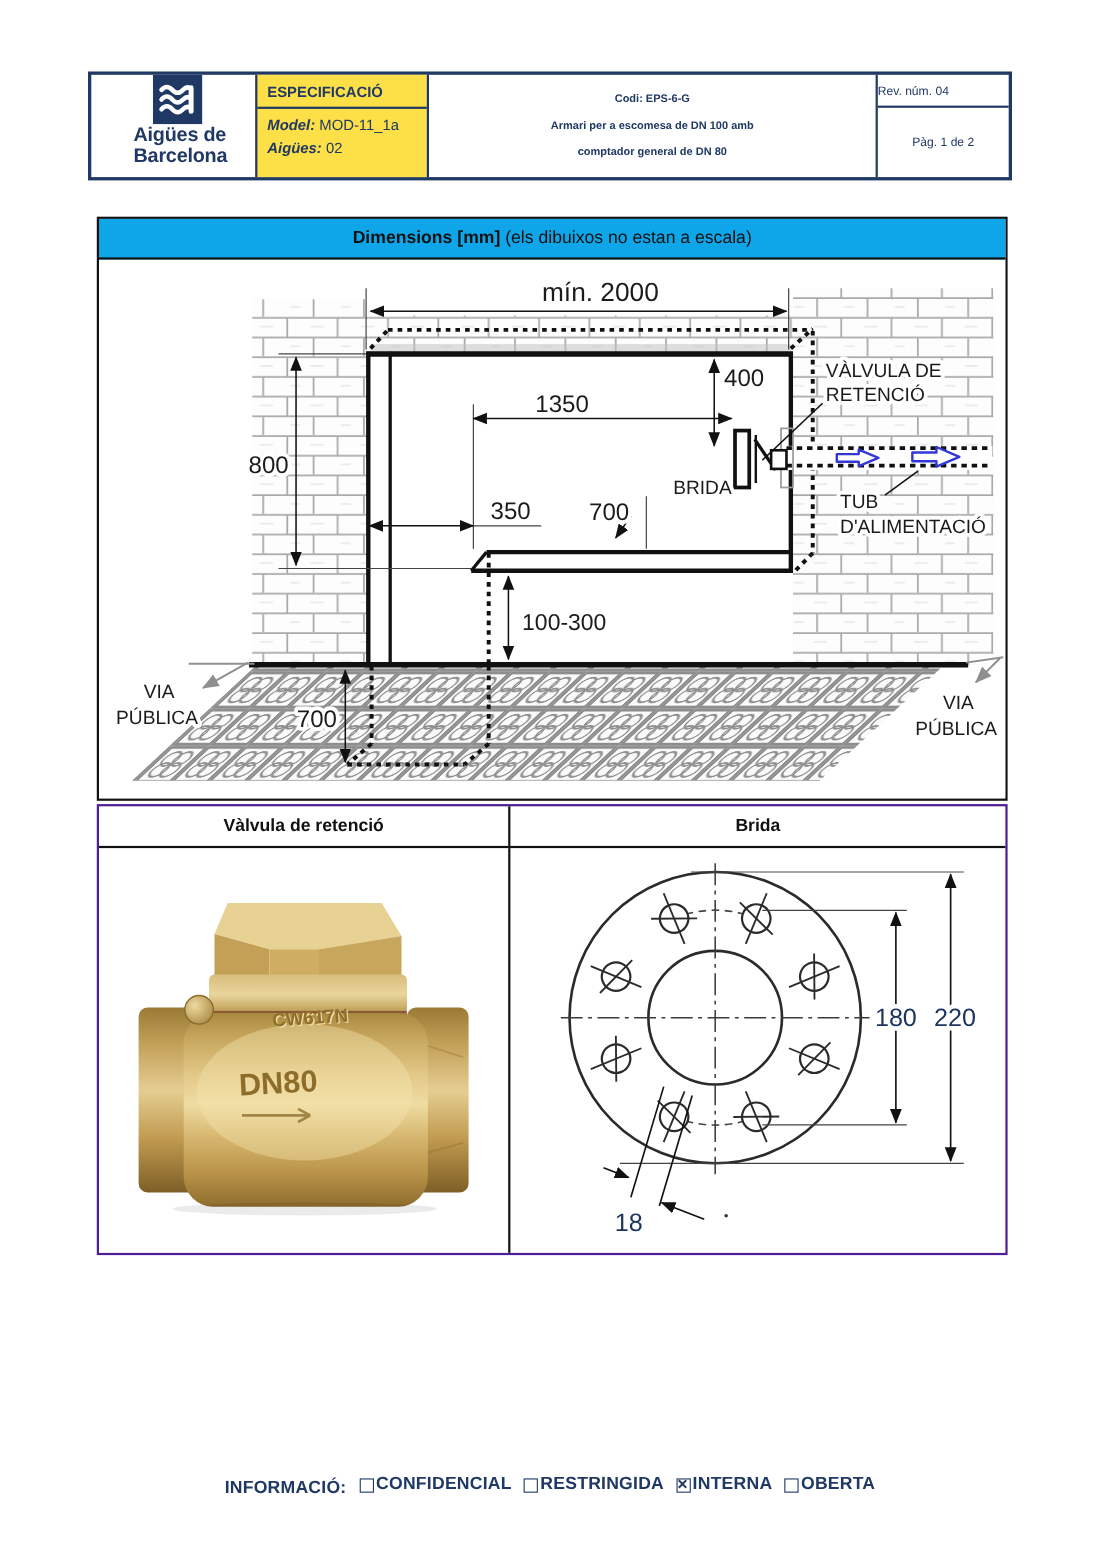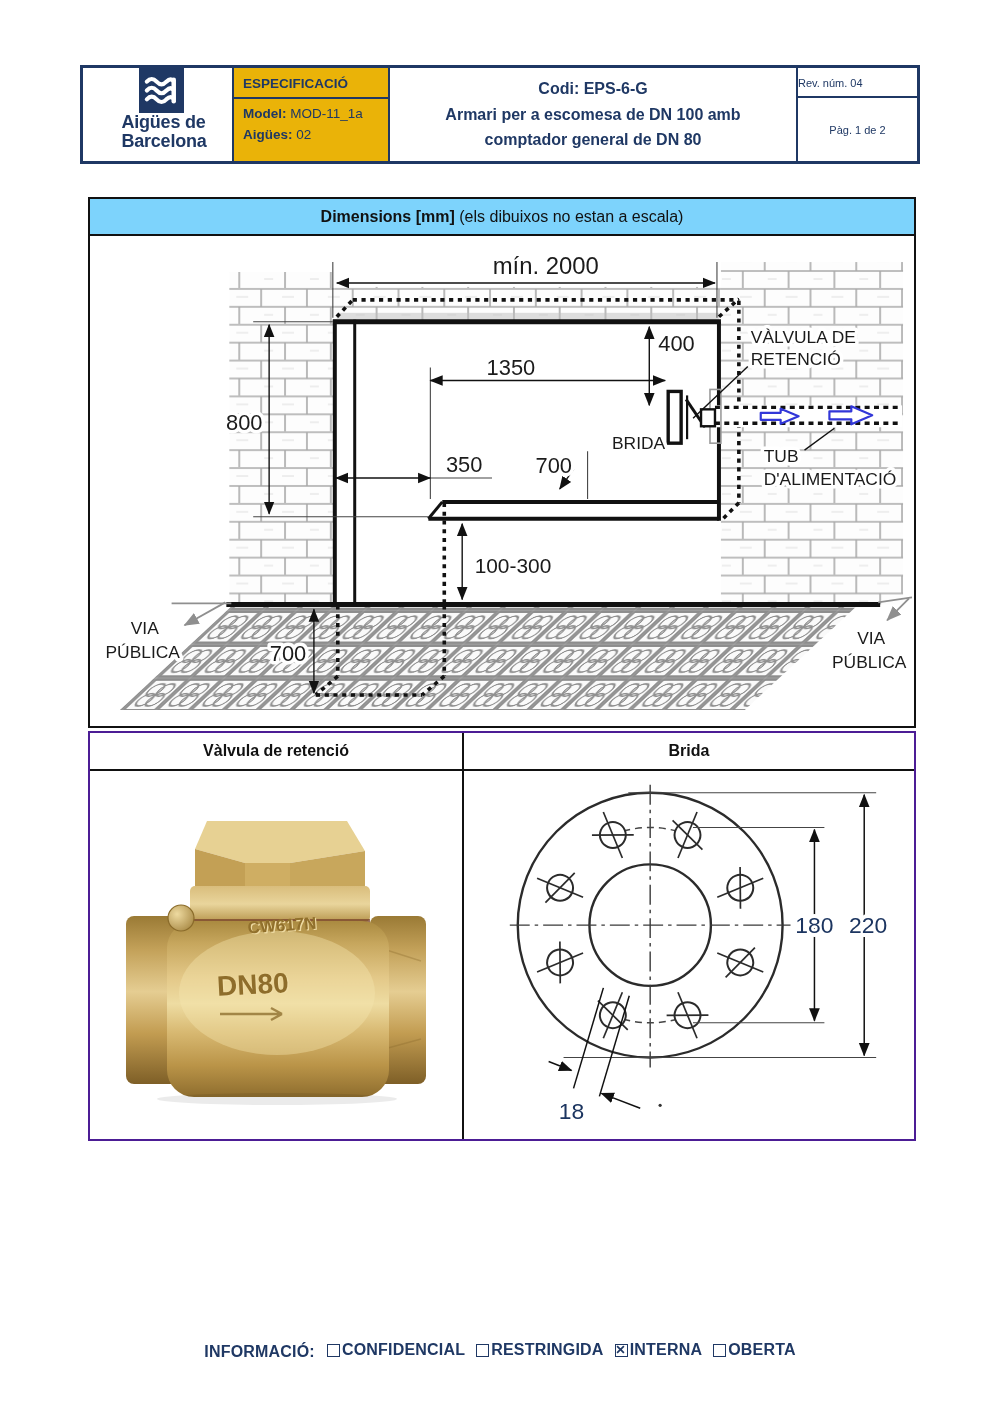--- a/index.html
+++ b/index.html
@@ -5,33 +5,33 @@
   html,body{margin:0;padding:0;background:#ffffff;}
   .page{position:relative;width:1000px;height:1413px;background:#fff;font-family:"Liberation Sans",sans-serif;overflow:hidden;}
 
   
   .hdr{position:absolute;left:80px;top:65px;width:840px;height:99px;border:3px solid #1f3864;box-sizing:border-box;display:grid;grid-template-columns:149px 156px 408px 1fr;color:#1f3864;}
   .hcell{box-sizing:border-box;flex-direction:column;}
   .hc2,.hc3,.hc4{border-left:2px solid #1f3864;}
   .hc1{display:flex;align-items:center;padding-left:7px;}
   .logo-mark{width:45px;height:45px;flex:0 0 45px;}
   .logo-text{margin-left:6px;font-weight:bold;font-size:18px;line-height:1.08;letter-spacing:-0.2px;}
-  .hc2{background:#eab308;font-size:13.5px;display:flex;flex-direction:column;}
+  .hc2{background:#fde047;font-size:13.5px;display:flex;flex-direction:column;}
   .hc2 .r1{font-weight:bold;padding:8px 0 6px 9px;border-bottom:2px solid #1f3864;}
   .hc2 .r2{padding:7px 0 0 9px;}
   .hc2 .r3{padding:6px 0 0 9px;}
-  .hc2 b{font-weight:bold;}
-  .hc3{display:flex;flex-direction:column;align-items:center;justify-content:space-evenly;font-weight:bold;font-size:16px;text-align:center;padding:4px 6px;}
+  .hc2 b{font-weight:bold;font-style:italic;}
+  .hc3{display:flex;flex-direction:column;align-items:center;justify-content:space-evenly;font-weight:bold;font-size:10px;text-align:center;padding:4px 6px;}
   .hc4{display:flex;flex-direction:column;font-size:11px;text-align:left;}
   .hc4 .r1{padding:9px 0 7px 0;border-bottom:2px solid #1f3864;}
   .hc4 .r2{flex:1;display:flex;align-items:center;justify-content:center;}
 
   
   .dims-panel{position:absolute;left:88px;top:197px;width:828px;height:531px;border:2px solid #111;box-sizing:border-box;}
-  .dims-bar{height:37px;background:#7dd3fc;border-bottom:2px solid #111;box-sizing:border-box;text-align:center;font-size:16px;color:#111;line-height:36px;}
+  .dims-bar{height:37px;background:#0ea5e9;border-bottom:2px solid #111;box-sizing:border-box;text-align:center;font-size:16px;color:#111;line-height:36px;}
   .dims-bar b{font-weight:bold;}
   .drawing{display:block;width:824px;height:488px;}
 
   
   .comp{position:absolute;left:88px;top:731px;width:828px;height:410px;border:2px solid #4c1d95;box-sizing:border-box;display:grid;grid-template-columns:372px 1fr;grid-template-rows:38px 1fr;}
   .ccell{box-sizing:border-box;}
   .ch{border-bottom:2px solid #111;display:flex;align-items:center;justify-content:center;font-weight:bold;font-size:16px;color:#111;}
   .cr{border-left:2px solid #111;}
   .cbody{display:flex;align-items:center;justify-content:center;overflow:hidden;}
 

